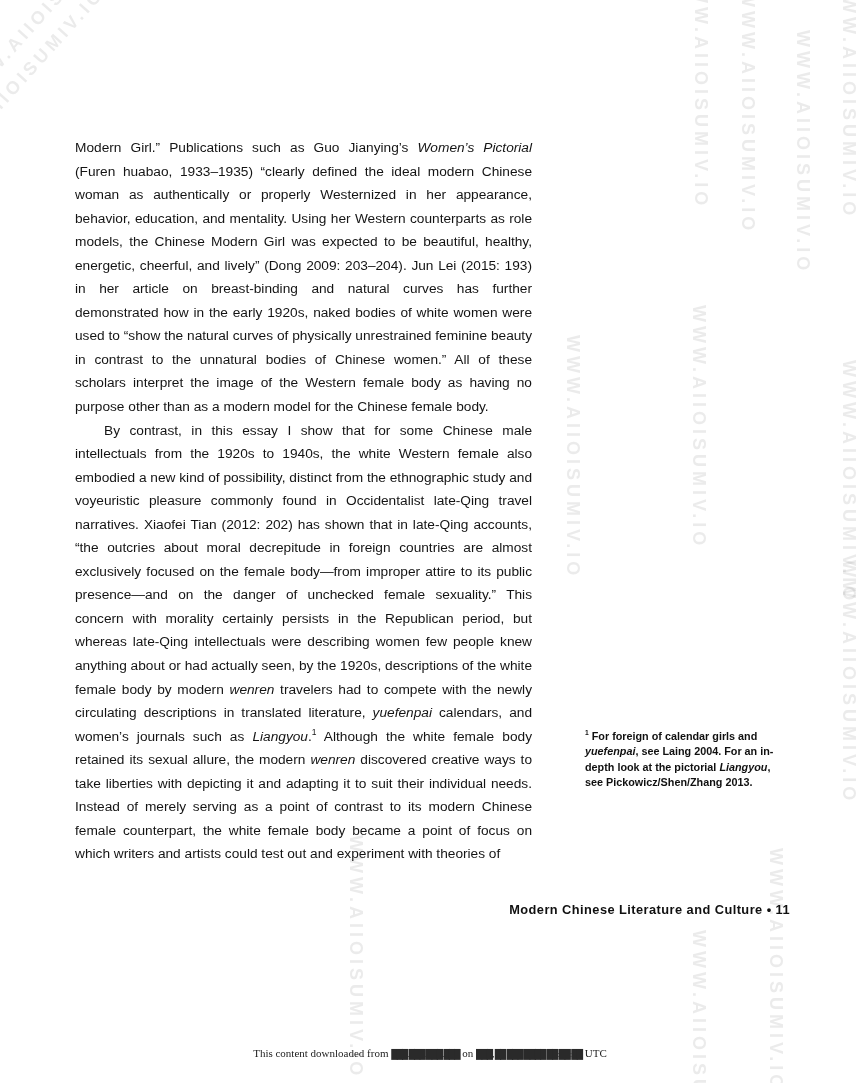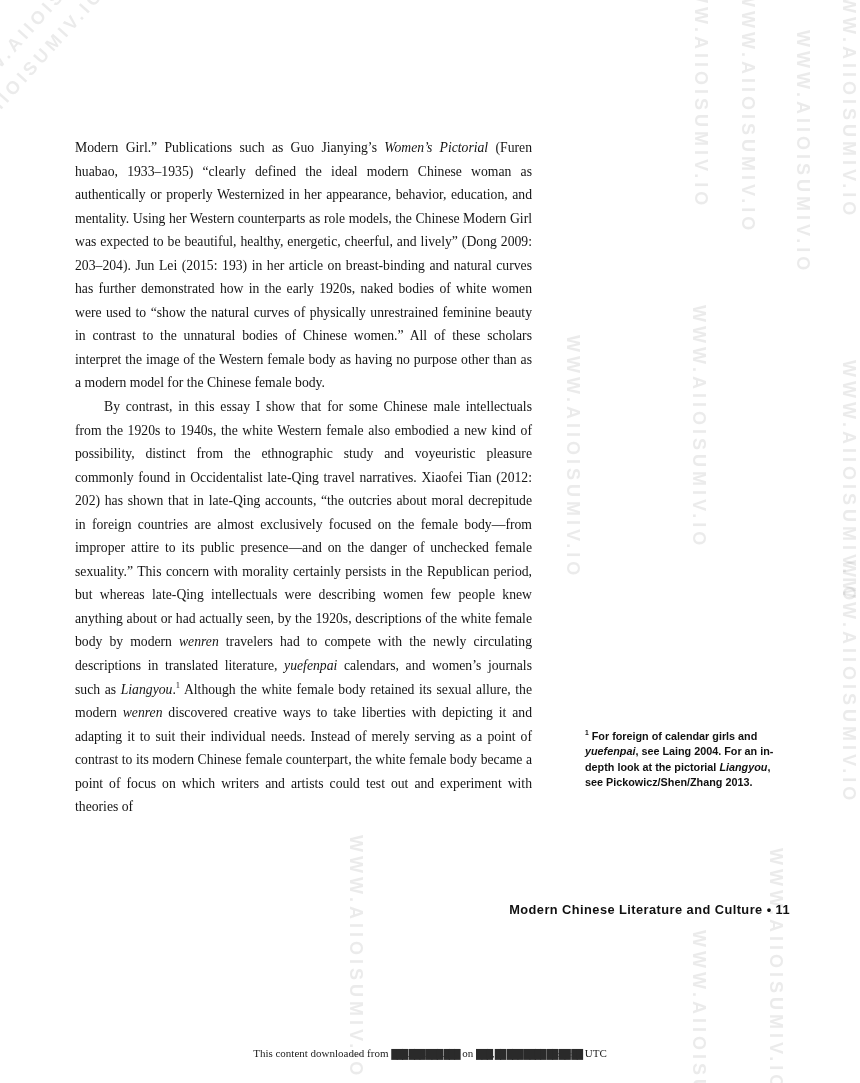--- a/index.html
+++ b/index.html
@@ -31,21 +31,21 @@
   }
   
   .main-text{
     position:absolute;
     left:75px;top:136px;width:457px;
     font-size:13.7px;
     line-height:23.55px;
     text-align:justify;
     color:#141414;
   }
-  .main-text p{margin:0;font-family:Liberation Serif, serif;}
+  .main-text p{margin:0;}
   .para-indent{text-indent:29px;}
   .run-i{font-style:italic;}
   .run-sup{vertical-align:super;font-size:0.62em;line-height:0;}
   
   .footnote{
     position:absolute;
     left:585px;top:729px;width:201px;
     font-size:10.8px;
     line-height:15.4px;
     font-weight:700;

